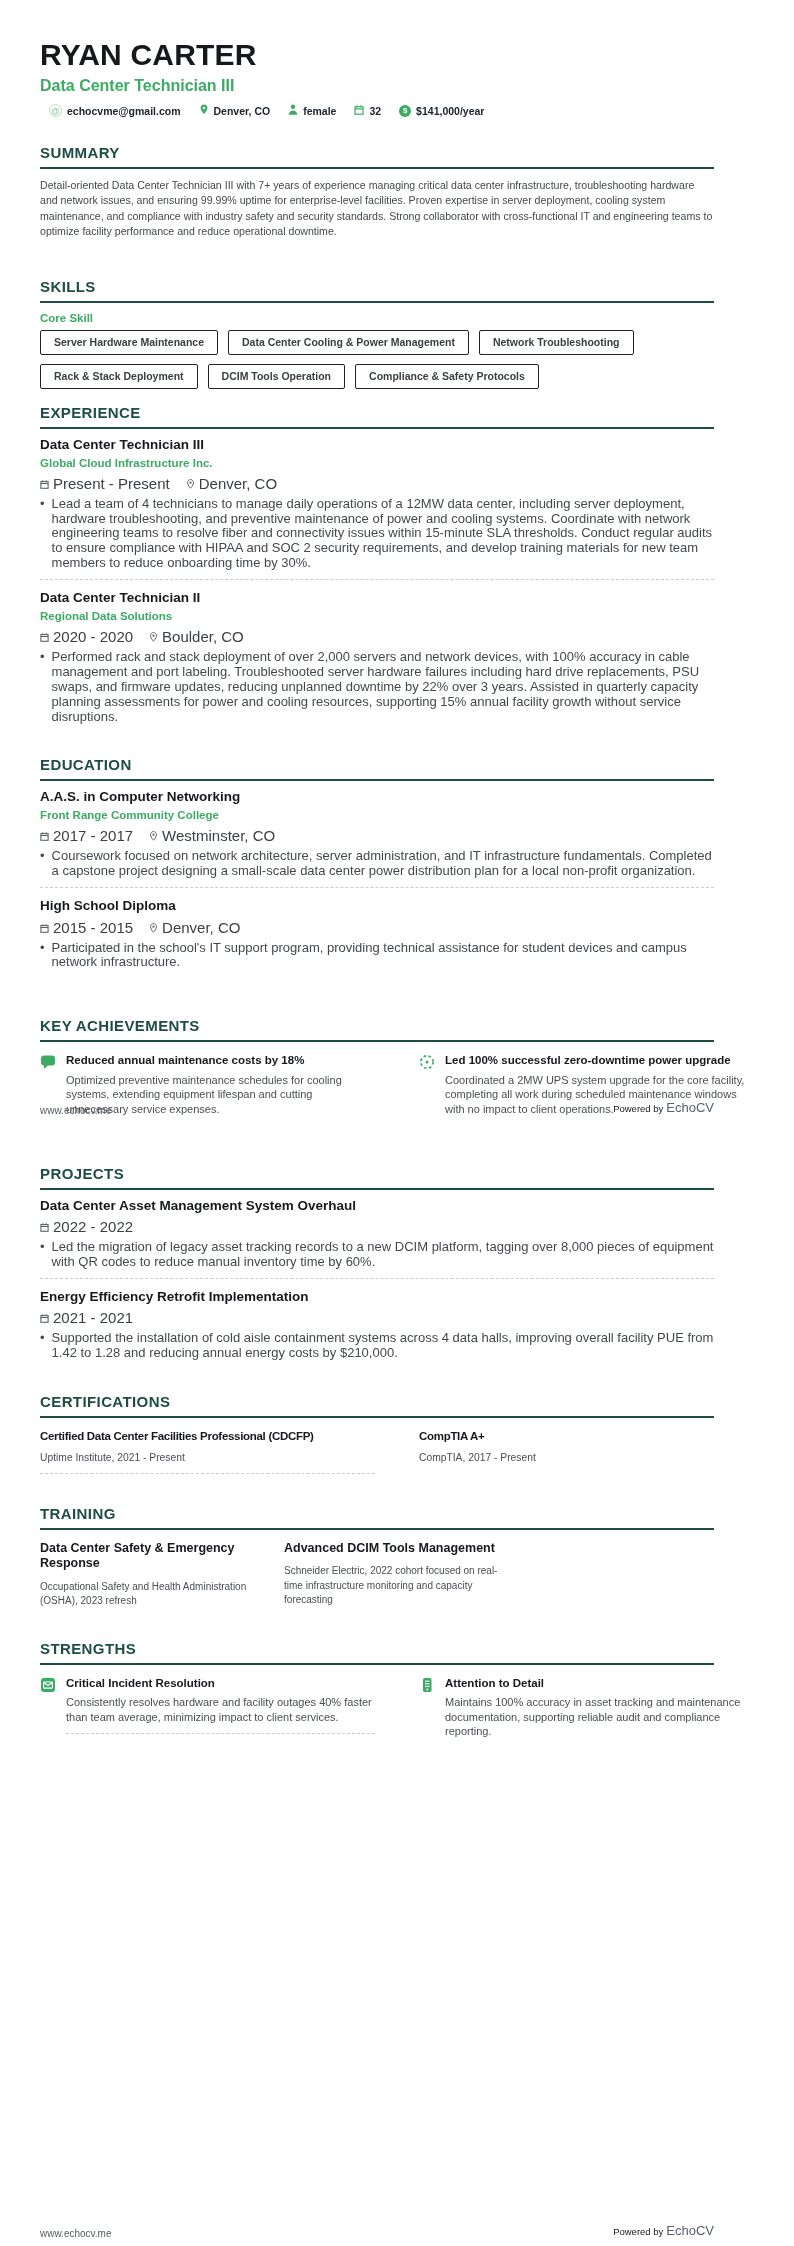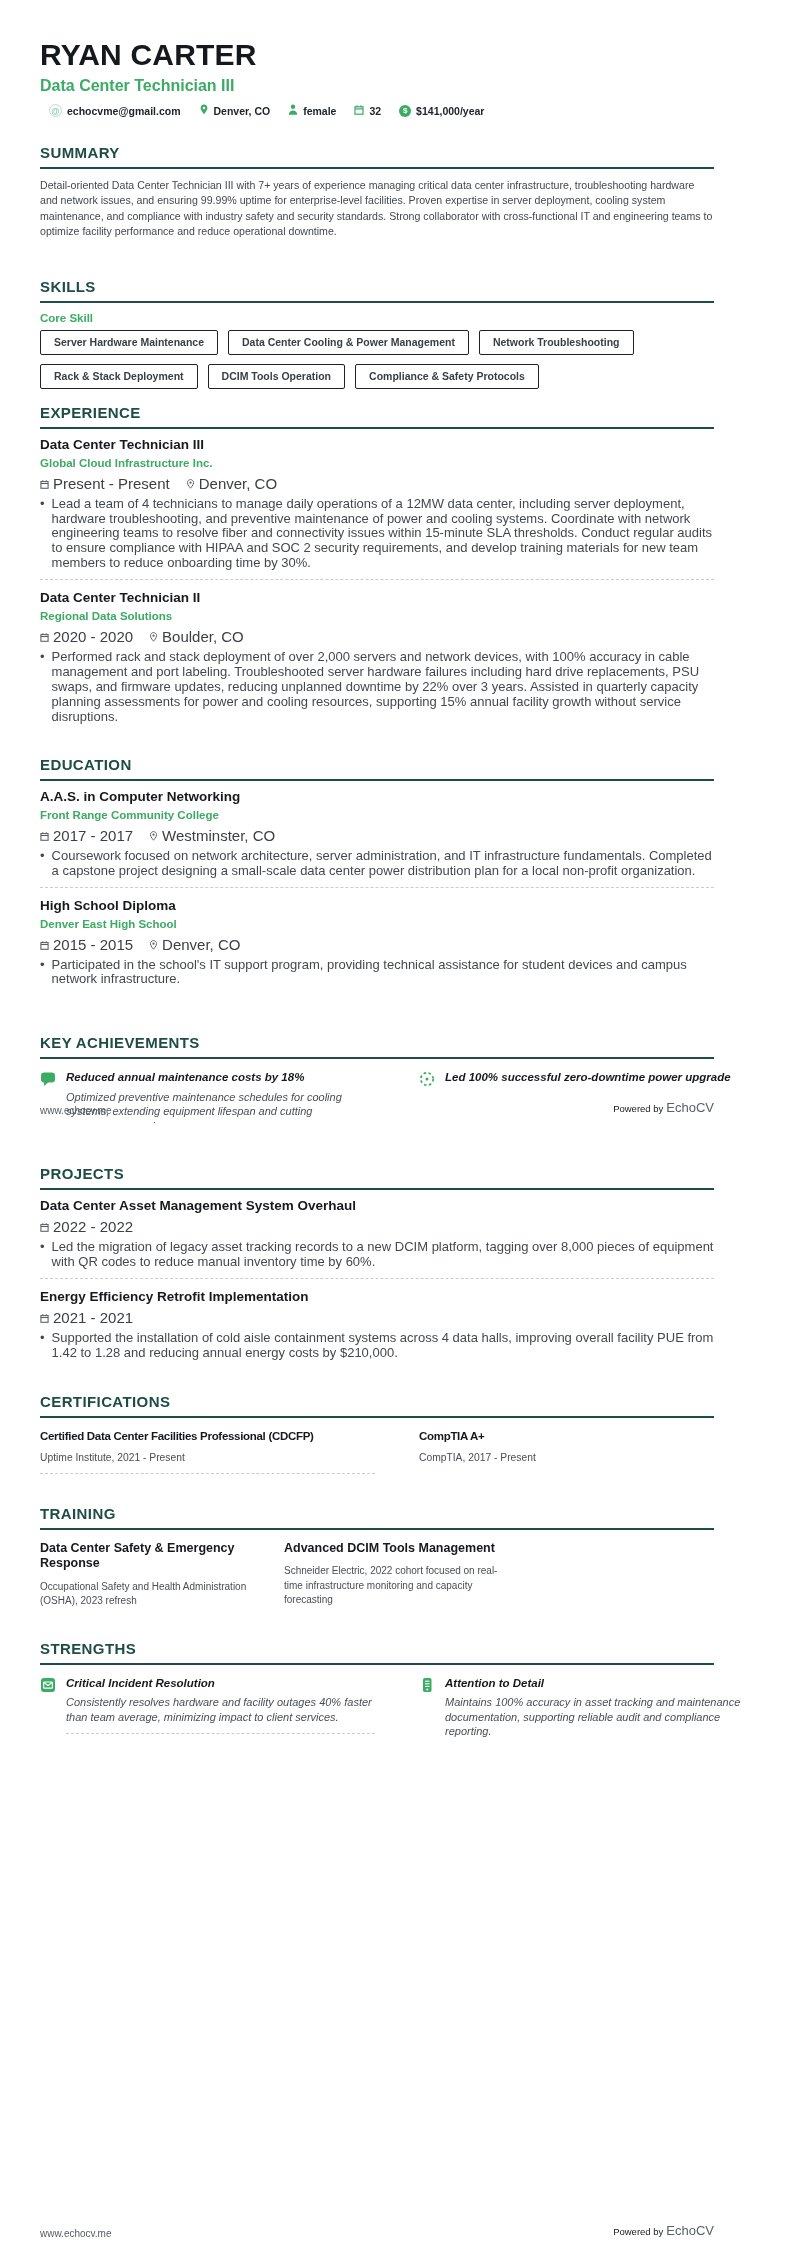--- a/index.html
+++ b/index.html
@@ -38,21 +38,21 @@
   .meta { margin-top:5px; display:flex; gap:16px; align-items:center; font-size:15px; color:#3c4045; }
   .meta-item { display:inline-flex; align-items:center; gap:4px; }
   .bullet { margin-top:5px; display:flex; gap:7px; font-size:13px; line-height:14.9px; color:#44484d; }
   .bullet::before { content:"\2022"; flex:0 0 auto; color:#44484d; }
   .dashed { border-bottom:1px dashed #c9cdd2; margin-top:8px; margin-bottom:10px; }
 
   
   .grid2 { margin-top:11px; display:grid; grid-template-columns:repeat(2,335px); column-gap:44px; }
   .grid3 { margin-top:11px; display:grid; grid-template-columns:repeat(3,225px); column-gap:19px; }
 
-  .ach { position:relative; padding-left:26px;font-style:italic; }
+  .ach { position:relative; padding-left:26px; }
   .ach .icon-box { position:absolute; left:0; top:1px; }
   .ach-title { font-size:11.5px; font-weight:700; color:#17191d; line-height:14.5px; }
   .ach-desc { margin-top:5px; font-size:11px; line-height:14.6px; color:#4a4e53; }
   .cell-dashed { border-bottom:1px dashed #c9cdd2; margin-top:9px; }
 
   .cert-title { font-size:11.5px; font-weight:700; color:#17191d; line-height:14px; letter-spacing:-0.3px; white-space:nowrap; }
   .cert-sub { margin-top:8px; font-size:10.3px; color:#4a4e53; line-height:13px; }
   .tr-title { font-size:12.5px; font-weight:700; color:#17191d; line-height:15.5px; }
   .tr-desc { margin-top:8px; font-size:10px; line-height:14.5px; color:#4a4e53; }
 
@@ -217,21 +217,20 @@
         </span>
       </div>
       <div class="bullet">
           <span>Coursework focused on network architecture, server administration, and IT infrastructure fundamentals. Completed a capstone project designing a small-scale data center power distribution plan for a local non-profit organization.</span>
         </div>
       <div class="dashed"></div>
     </div>
 
     <div class="job">
       <h3 class="item-title">High School Diploma</h3>
-      <div class="org">Denver East High School</div>
       <div class="meta">
         <span class="meta-item">
           <span><svg width="9" height="9" viewBox="0 0 10 10">
                 <rect x="1" y="1.8" width="8" height="7.4" fill="none" stroke="#5b6066" stroke-width="1.2"></rect>
                 <line x1="1" y1="3.9" x2="9" y2="3.9" stroke="#5b6066" stroke-width="1.2"></line>
                 <line x1="3.1" y1="0.3" x2="3.1" y2="2.2" stroke="#5b6066" stroke-width="1.2"></line>
                 <line x1="6.9" y1="0.3" x2="6.9" y2="2.2" stroke="#5b6066" stroke-width="1.2"></line>
               </svg></span>
           <span>2015 - 2015</span>
         </span>
@@ -264,20 +263,21 @@
         <div class="cell-dashed"></div>
       </div>
       <div class="ach">
         <span class="icon-box">
           <svg width="16" height="16" viewBox="0 0 16 16">
               <circle cx="8" cy="8" r="6.2" fill="none" stroke="#3cab64" stroke-width="1.7" stroke-dasharray="2.6 2.4"></circle>
               <circle cx="8" cy="8" r="1.5" fill="#3cab64"></circle>
             </svg>
         </span>
         <div class="ach-title">Led 100% successful zero-downtime power upgrade</div>
+        <div class="ach-desc">Coordinated a 2MW UPS system upgrade for the core facility, completing all work during scheduled maintenance windows with no impact to client operations.</div>
       </div>
     </div>
   </div>
 
   <div class="page-footer">
     <span class="site">www.echocv.me</span>
     <span>
       <span class="powered">Powered by</span><span class="brand">EchoCV</span>
     </span>
   </div>

